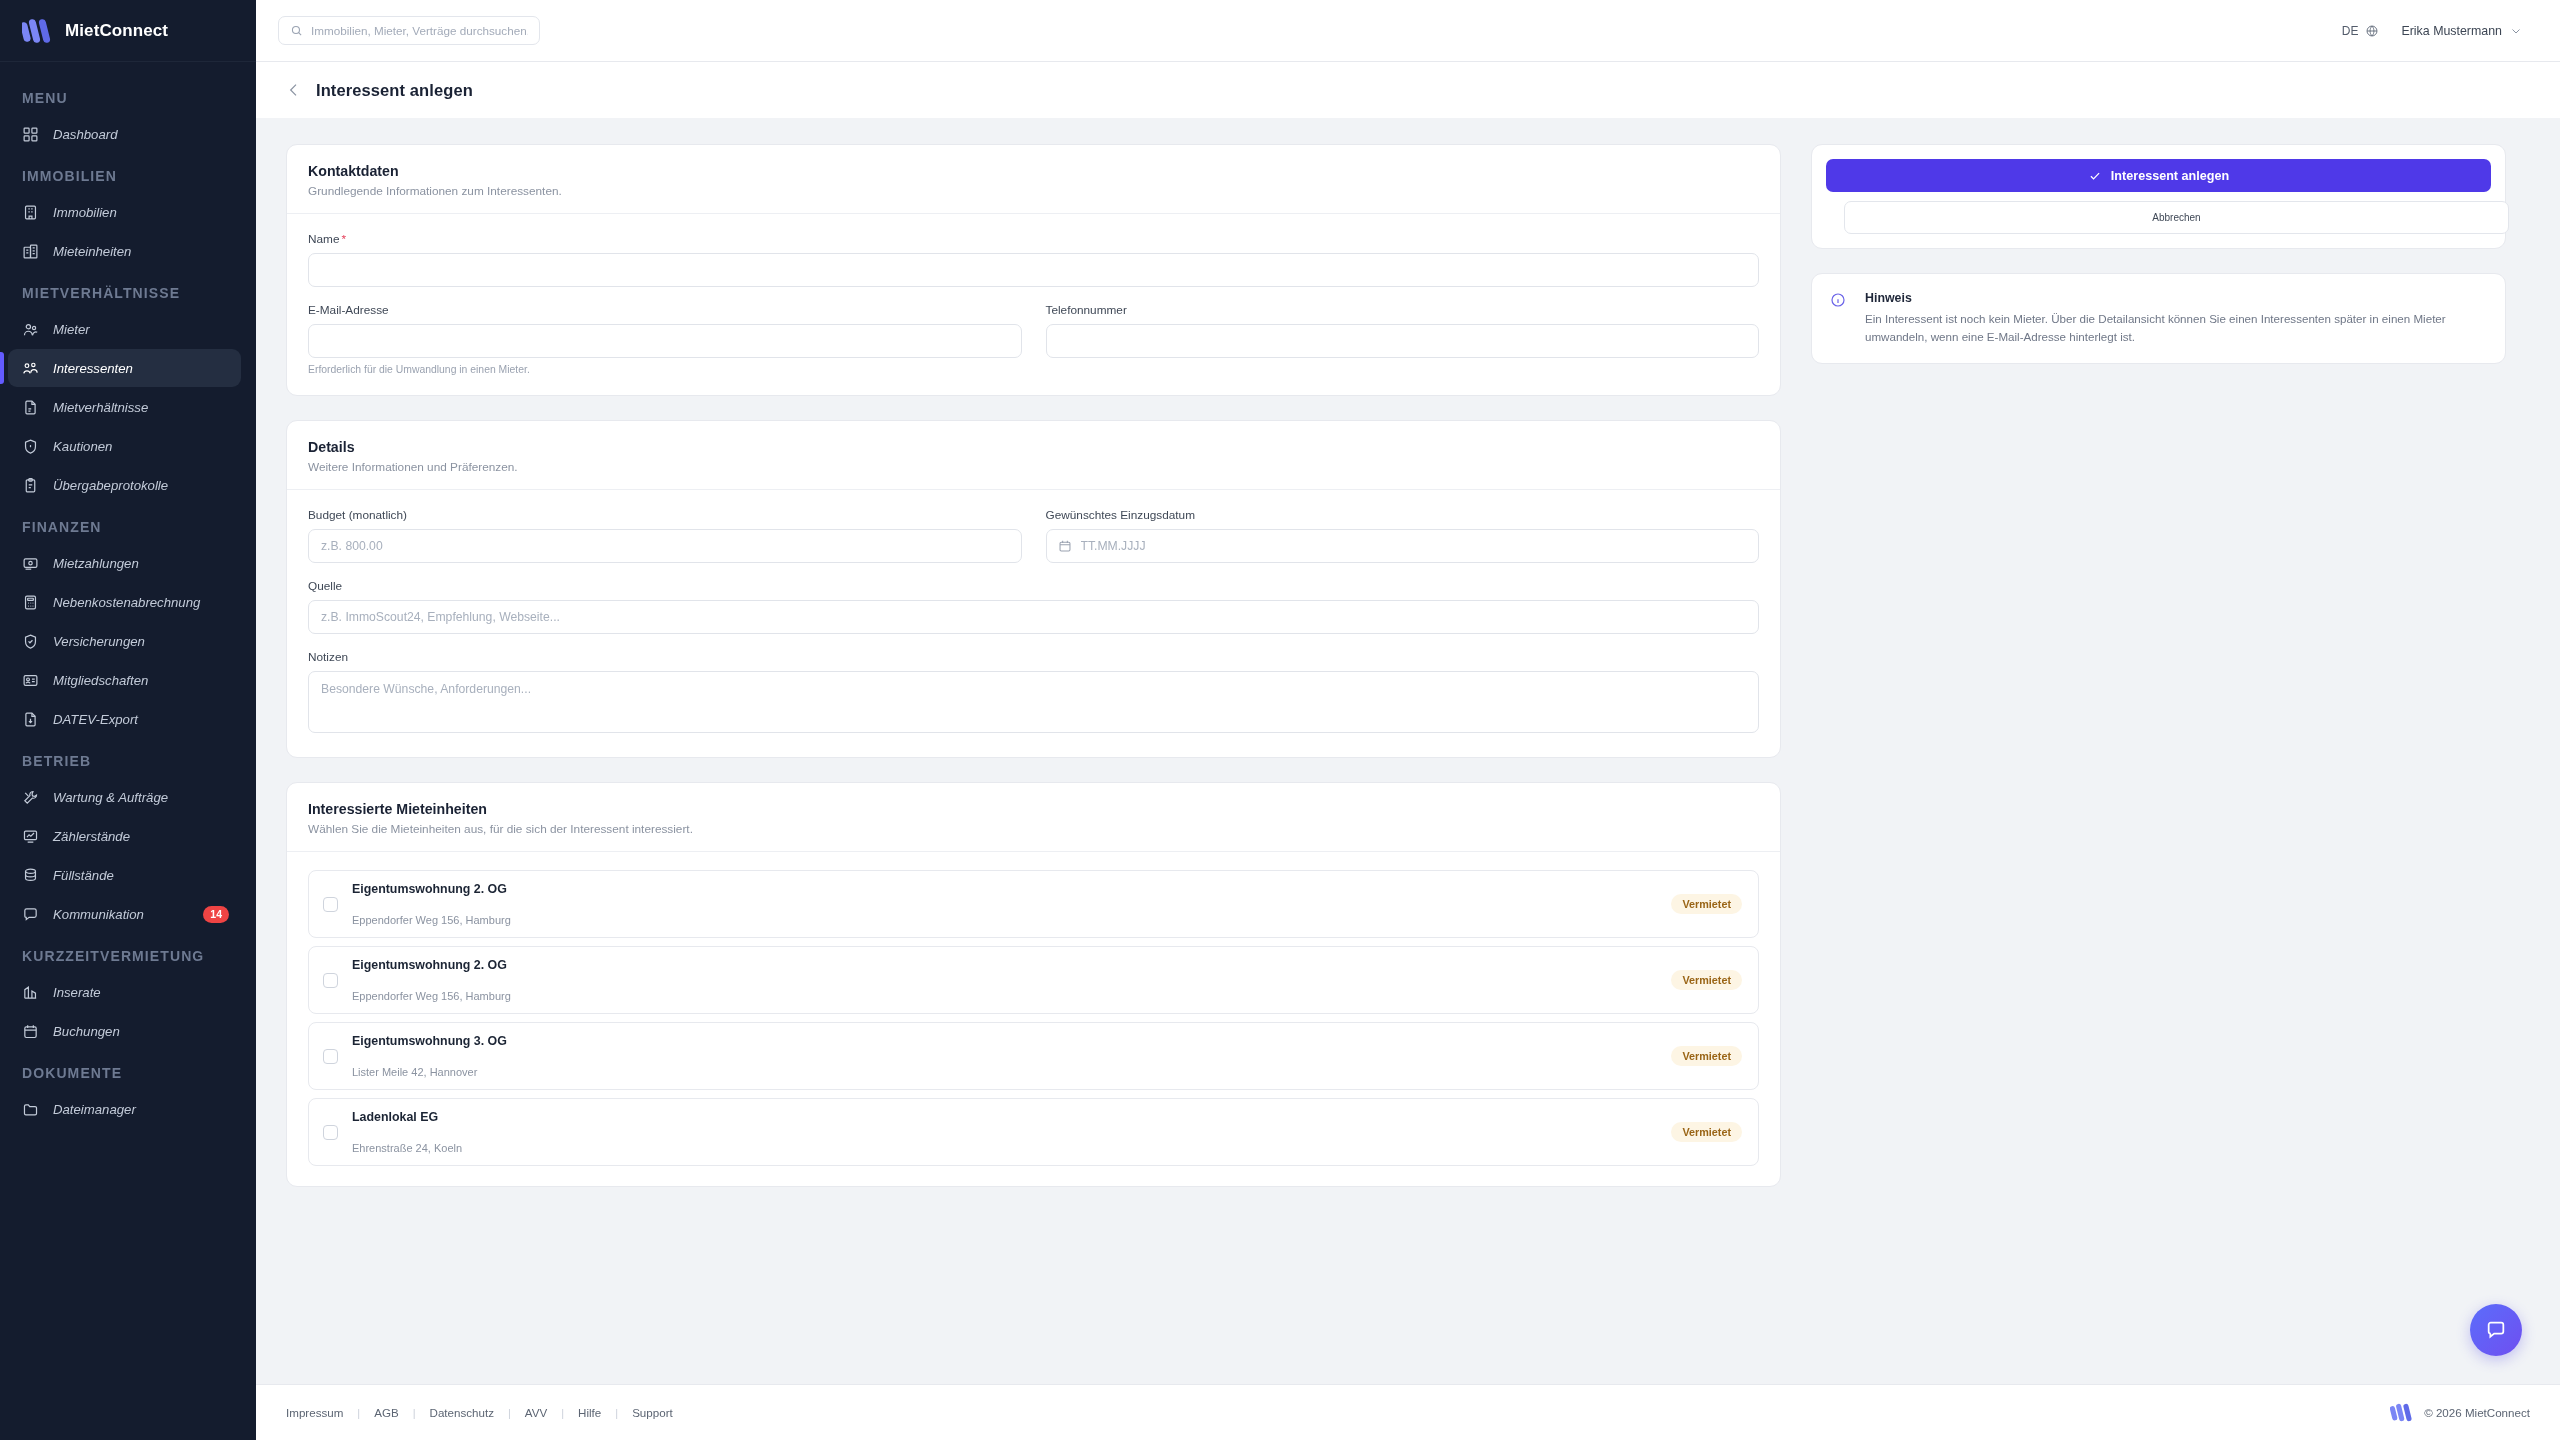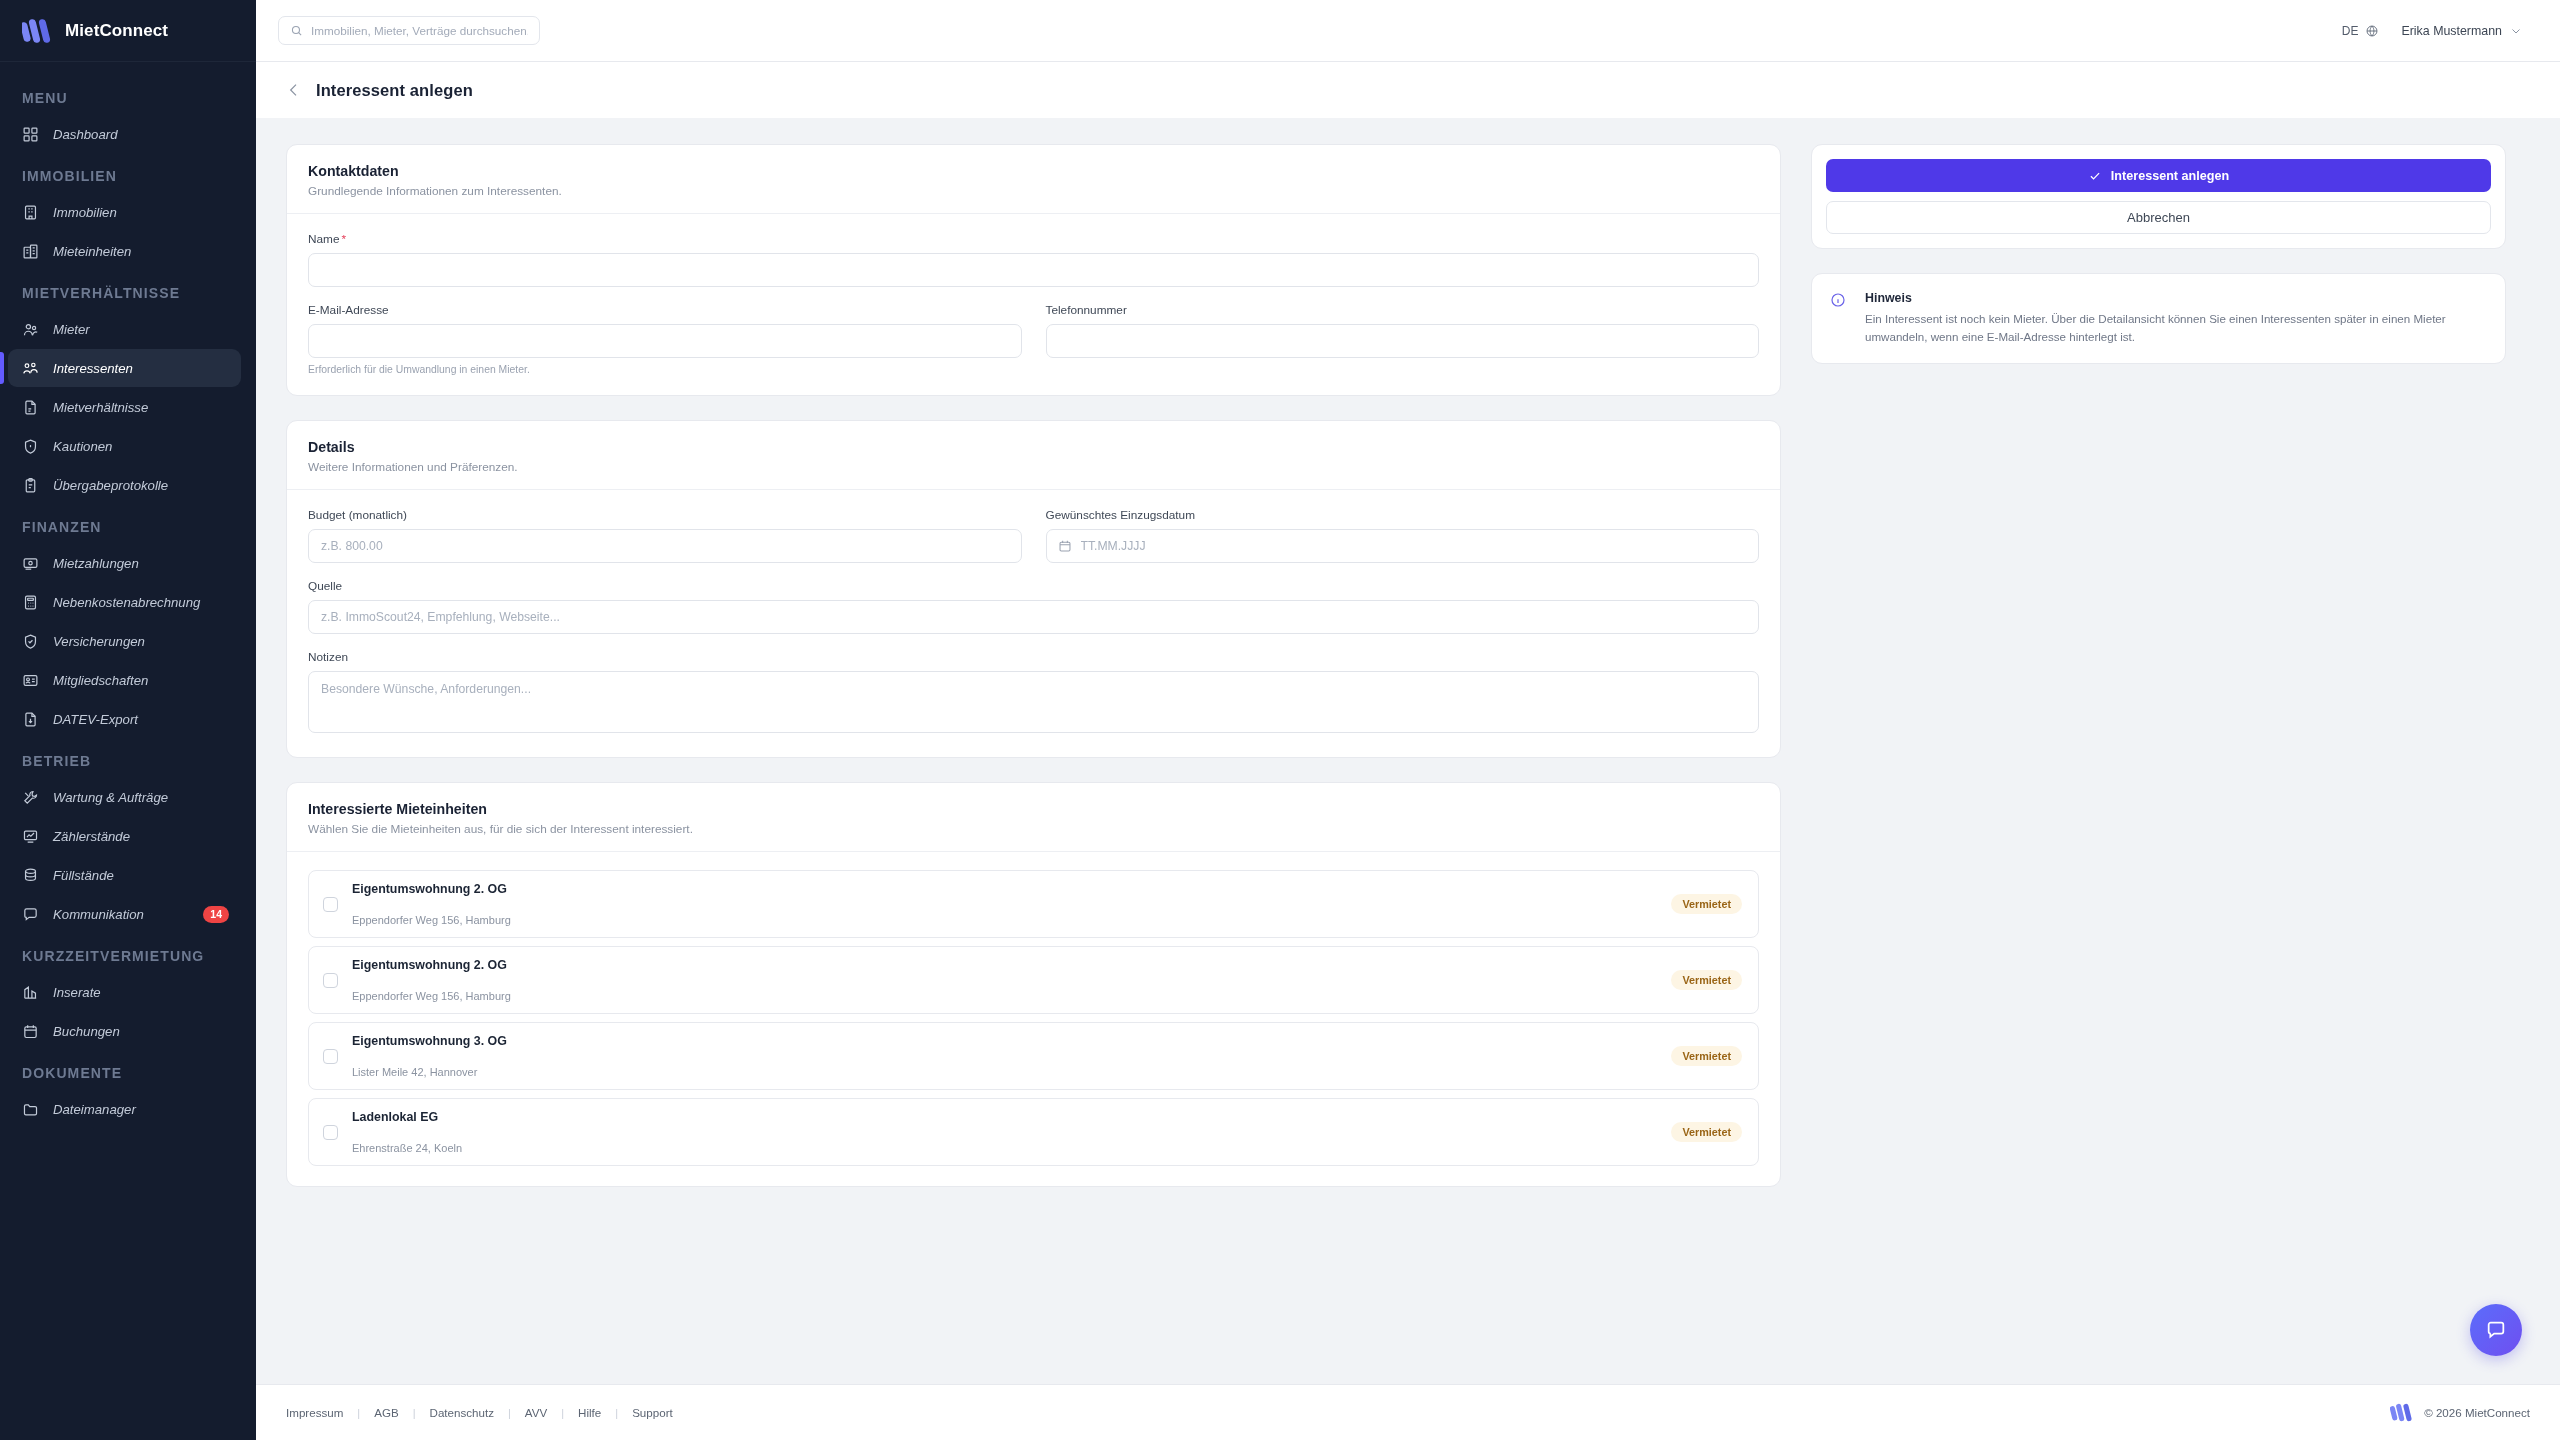--- a/index.html
+++ b/index.html
@@ -150,21 +150,21 @@
   .btn-primary {
     width: 100%; height: 33px; border: 0; border-radius: 7px;
     background: #4f39e8; color: #fff; font-size: 12.6px; font-weight: 700;
     display: flex; align-items: center; justify-content: center; gap: 9px;
     cursor: pointer; font-family: inherit;
   }
   .btn-primary .ico { width: 14px; height: 14px; color: #fff; }
   .btn-secondary {
     width: 100%; height: 33px; margin-top: 9px;
     border: 1px solid #e3e6ec; border-radius: 7px; background: #fff;
-    color: #3f4856; font-size: 13px; cursor: pointer; font-family: inherit;
+    color: #3f4856; font-size: 10px; cursor: pointer; font-family: inherit; margin-left: 18px;
   }
   .card-body.tight { padding: 14px; }
   .hint-card { display: flex; gap: 19px; padding: 17px 18px; }
   .hint-ico { width: 16px; height: 16px; flex: 0 0 16px; color: #6a63e8; margin-top: 1px; }
   .hint-title { font-size: 12.4px; font-weight: 700; color: #1f2739; }
   .hint-text { font-size: 11.6px; color: #6f7787; line-height: 1.55; margin-top: 5px; }
 
   
   .footer {
     height: 56px; flex: 0 0 56px; background: #fff;

